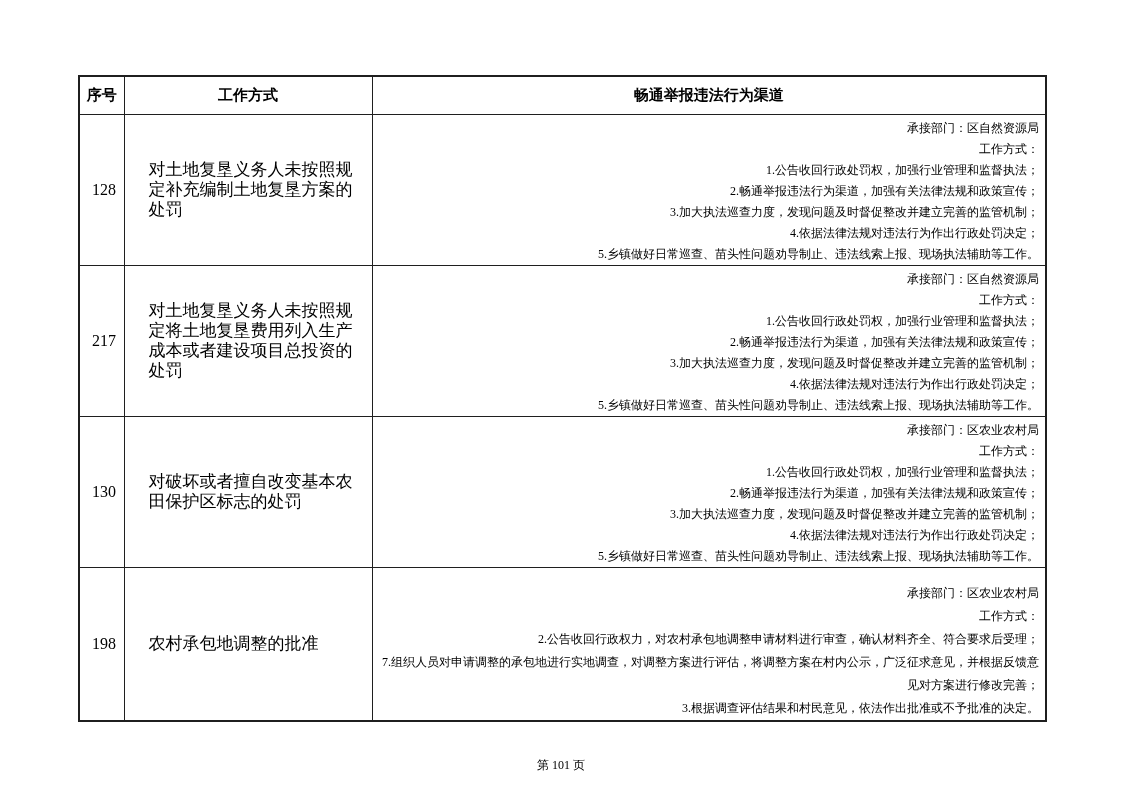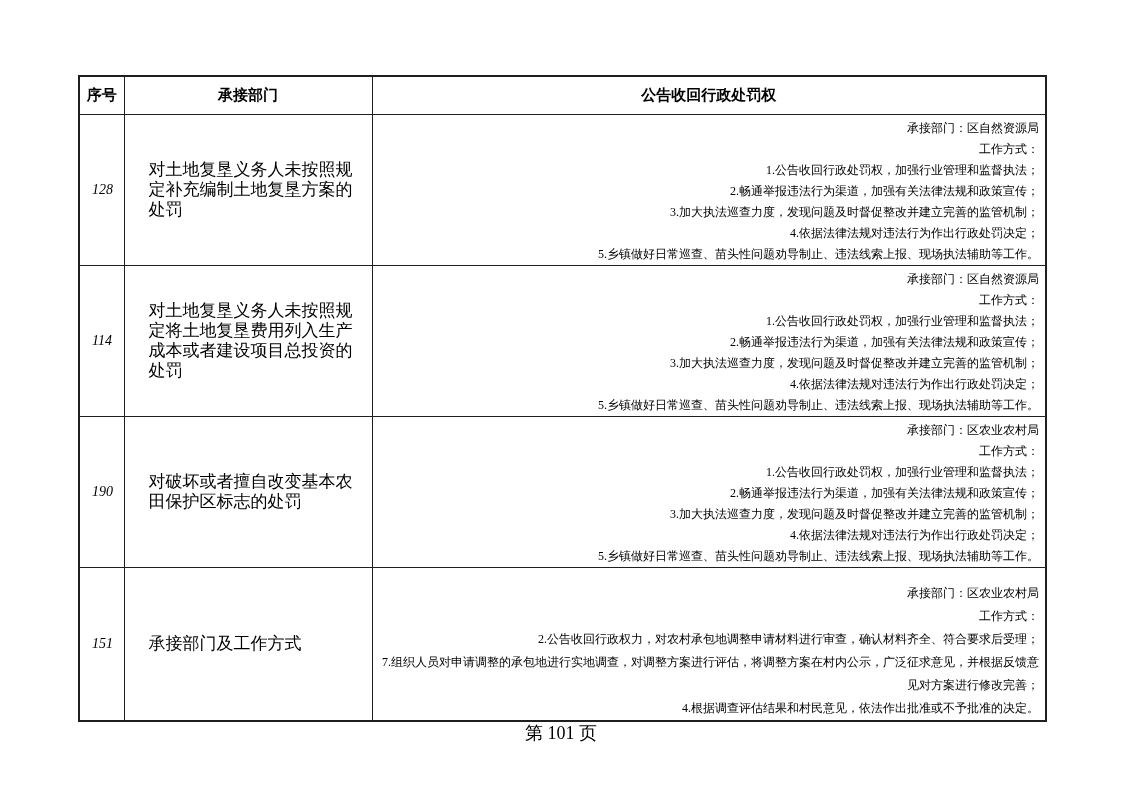--- a/index.html
+++ b/index.html
@@ -31,23 +31,22 @@
   th.h {
     font-size: 15px;
     font-weight: bold;
     text-align: center;
     vertical-align: middle;
     padding: 0;
   }
   td.no {
     text-align: center;
     vertical-align: middle;
-    font-size: 14px;
+    font-size: 16px;
     padding: 12px;
-    font-style: italic;
   }
   td.name {
     vertical-align: middle;
     text-align: left;
     font-size: 17px;
     line-height: 20px;
     padding: 0 6px 0 24px;
   }
   td.detail {
     vertical-align: top;
@@ -57,93 +56,93 @@
     padding: 3px 6px 0 6px;
   }
   td.detail.spread {
     line-height: 23px;
     padding-top: 14px;
   }
   .detail-line { white-space: normal; }
   .page-footer {
     position: absolute;
     left: 0;
-    top: 721px;
+    top: 757px;
     width: 100%;
     text-align: center;
-    font-size: 18px;
+    font-size: 12px;
   }
 </style>
 </head>
 <body>
 
 <div class="page">
 
   <table class="matters">
     <colgroup>
       <col style="width:45px">
       <col style="width:248px">
       <col>
     </colgroup>
     <thead>
       <tr class="header-row">
         <th class="h">序号</th>
-        <th class="h">承接部门</th>
-        <th class="h">公告收回行政处罚权</th>
+        <th class="h">工作方式</th>
+        <th class="h">畅通举报违法行为渠道</th>
       </tr>
     </thead>
     <tbody>
       <tr class="body-row">
         <td class="no">128</td>
         <td class="name">对土地复垦义务人未按照规定补充编制土地复垦方案的处罚</td>
         <td class="detail">
             <div class="detail-line">承接部门：区自然资源局</div>
             <div class="detail-line">工作方式：</div>
             <div class="detail-line">1.公告收回行政处罚权，加强行业管理和监督执法；</div>
             <div class="detail-line">2.畅通举报违法行为渠道，加强有关法律法规和政策宣传；</div>
             <div class="detail-line">3.加大执法巡查力度，发现问题及时督促整改并建立完善的监管机制；</div>
             <div class="detail-line">4.依据法律法规对违法行为作出行政处罚决定；</div>
             <div class="detail-line">5.乡镇做好日常巡查、苗头性问题劝导制止、违法线索上报、现场执法辅助等工作。</div>
           </td>
       </tr>
       <tr class="body-row">
-        <td class="no">114</td>
+        <td class="no">217</td>
         <td class="name">对土地复垦义务人未按照规定将土地复垦费用列入生产成本或者建设项目总投资的处罚</td>
         <td class="detail">
             <div class="detail-line">承接部门：区自然资源局</div>
             <div class="detail-line">工作方式：</div>
             <div class="detail-line">1.公告收回行政处罚权，加强行业管理和监督执法；</div>
             <div class="detail-line">2.畅通举报违法行为渠道，加强有关法律法规和政策宣传；</div>
             <div class="detail-line">3.加大执法巡查力度，发现问题及时督促整改并建立完善的监管机制；</div>
             <div class="detail-line">4.依据法律法规对违法行为作出行政处罚决定；</div>
             <div class="detail-line">5.乡镇做好日常巡查、苗头性问题劝导制止、违法线索上报、现场执法辅助等工作。</div>
           </td>
       </tr>
       <tr class="body-row">
-        <td class="no">190</td>
+        <td class="no">130</td>
         <td class="name">对破坏或者擅自改变基本农田保护区标志的处罚</td>
         <td class="detail">
             <div class="detail-line">承接部门：区农业农村局</div>
             <div class="detail-line">工作方式：</div>
             <div class="detail-line">1.公告收回行政处罚权，加强行业管理和监督执法；</div>
             <div class="detail-line">2.畅通举报违法行为渠道，加强有关法律法规和政策宣传；</div>
             <div class="detail-line">3.加大执法巡查力度，发现问题及时督促整改并建立完善的监管机制；</div>
             <div class="detail-line">4.依据法律法规对违法行为作出行政处罚决定；</div>
             <div class="detail-line">5.乡镇做好日常巡查、苗头性问题劝导制止、违法线索上报、现场执法辅助等工作。</div>
           </td>
       </tr>
       <tr class="body-row last">
-        <td class="no">151</td>
-        <td class="name">承接部门及工作方式</td>
+        <td class="no">198</td>
+        <td class="name">农村承包地调整的批准</td>
         <td class="detail spread">
             <div class="detail-line">承接部门：区农业农村局</div>
             <div class="detail-line">工作方式：</div>
             <div class="detail-line">2.公告收回行政权力，对农村承包地调整申请材料进行审查，确认材料齐全、符合要求后受理；</div>
             <div class="detail-line">7.组织人员对申请调整的承包地进行实地调查，对调整方案进行评估，将调整方案在村内公示，广泛征求意见，并根据反馈意见对方案进行修改完善；</div>
-            <div class="detail-line">4.根据调查评估结果和村民意见，依法作出批准或不予批准的决定。</div>
+            <div class="detail-line">3.根据调查评估结果和村民意见，依法作出批准或不予批准的决定。</div>
           </td>
       </tr>
     </tbody>
   </table>
 
   <div class="page-footer">第 101 页</div>
 
 </div>
 
 </body></html>

